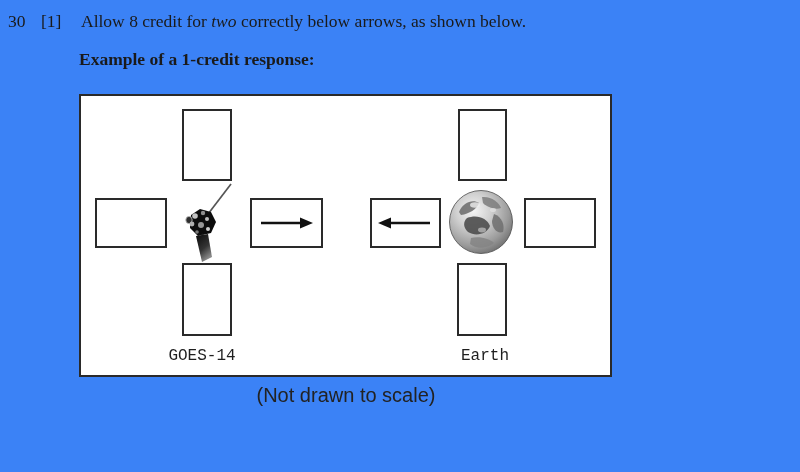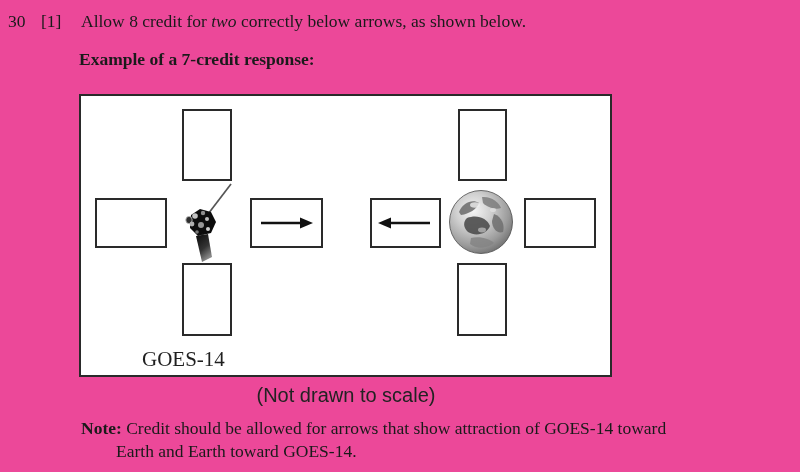--- a/index.html
+++ b/index.html
@@ -1,19 +1,19 @@
 <!DOCTYPE html>
 <html><head>
 <meta charset="utf-8">
 <style>
   html,body{margin:0;padding:0;background:#ffffff;}
   .page{
     position:relative;
     width:800px;height:472px;
-    background:#ec4899;
+    background:#3b82f6;
     color:#1a1a1a;
     font-family:"Liberation Serif", serif;
     font-size:17.5px;
     overflow:hidden;
   }
   .abs{position:absolute;}
   .serif{font-family:"Liberation Serif", serif;}
   .bold{font-weight:bold;}
   .em{font-style:italic;}
 
@@ -38,22 +38,22 @@
   .goes-bottom{left:182px;top:263px;width:50px;height:73px;}
   .earth-top   {left:458px;top:109px;width:49px;height:72px;}
   .earth-left  {left:370px;top:198px;width:71px;height:50px;}
   .earth-right {left:524px;top:198px;width:72px;height:50px;}
   .earth-bottom{left:457px;top:263px;width:50px;height:73px;}
 
   .satellite-art{left:180px;top:181px;width:54px;height:82px;}
   .earth-art{left:449px;top:190px;width:64px;height:64px;}
 
   .obj-label{
-    top:347px;width:120px;text-align:left;
-    font-family:Liberation Serif, serif;font-size:21px;color:#1f1f1f;
+    top:347px;width:120px;text-align:center;
+    font-family:Liberation Mono, monospace;font-size:16px;color:#1f1f1f;
   }
   .goes-label{left:142px;}
   .earth-label{left:425px;}
   .fig-caption{
     left:246px;top:384px;width:200px;text-align:center;
     font-family:"Liberation Sans", sans-serif;font-size:20px;color:#222;
   }
 
   
   .note{left:81px;top:417px;width:660px;line-height:23px;}
@@ -61,21 +61,21 @@
 </style>
 </head>
 <body>
 
 <div class="page">
 
   <span class="abs q-num serif">30</span>
   <span class="abs q-credit serif">[1]</span>
   <span class="abs q-instruction serif"><span>Allow 8 credit for </span><span class="em">two</span><span> correctly below arrows, as shown below.</span></span>
 
-  <div class="abs example-heading serif">Example of a 7-credit response:</div>
+  <div class="abs example-heading serif">Example of a 1-credit response:</div>
 
   <div class="abs figure-frame"></div>
 
   <div class="abs fig-box goes-top"></div>
   <div class="abs fig-box goes-left"></div>
   <div class="abs fig-box goes-right">
     <svg width="69" height="46" viewBox="0 0 69 46">
       <line x1="9" y1="23" x2="50" y2="23" stroke="#111" stroke-width="2.4"></line>
       <polygon points="48,17.5 61,23 48,28.5" fill="#111"></polygon>
     </svg>
@@ -129,21 +129,17 @@
     <path d="M18,28 C28,24 38,28 41,36 C38,44 27,47 19,42 C14,37 14,32 18,28 Z" fill="#4d4d4d" fill-opacity="0.9"></path>
     <path d="M45,24 C53,27 56,35 54,42 C48,44 43,38 43,31 Z" fill="#6f6f6f" fill-opacity="0.85"></path>
     <path d="M22,48 C31,46 41,49 45,53 C38,59 27,59 21,54 Z" fill="#848484" fill-opacity="0.85"></path>
     <ellipse cx="26" cy="15" rx="5" ry="2.8" fill="#ededed" fill-opacity="0.8"></ellipse>
     <ellipse cx="44" cy="20" rx="3" ry="2" fill="#e3e3e3" fill-opacity="0.7"></ellipse>
     <ellipse cx="33" cy="40" rx="4" ry="2.4" fill="#d6d6d6" fill-opacity="0.6"></ellipse>
     <circle cx="32" cy="32" r="31.5" fill="none" stroke="#4a4a4a" stroke-width="0.8"></circle>
   </svg>
 
   <div class="abs obj-label goes-label">GOES-14</div>
+  <div class="abs obj-label earth-label">Earth</div>
   <div class="abs fig-caption">(Not drawn to scale)</div>
 
-  <div class="abs note serif">
-    <span class="bold">Note:</span>
-    <span>Credit should be allowed for arrows that show attraction of GOES-14 toward</span><br>
-    <span class="note-line2">Earth and Earth toward GOES-14.</span>
-  </div>
 
 </div>
 
 </body></html>

